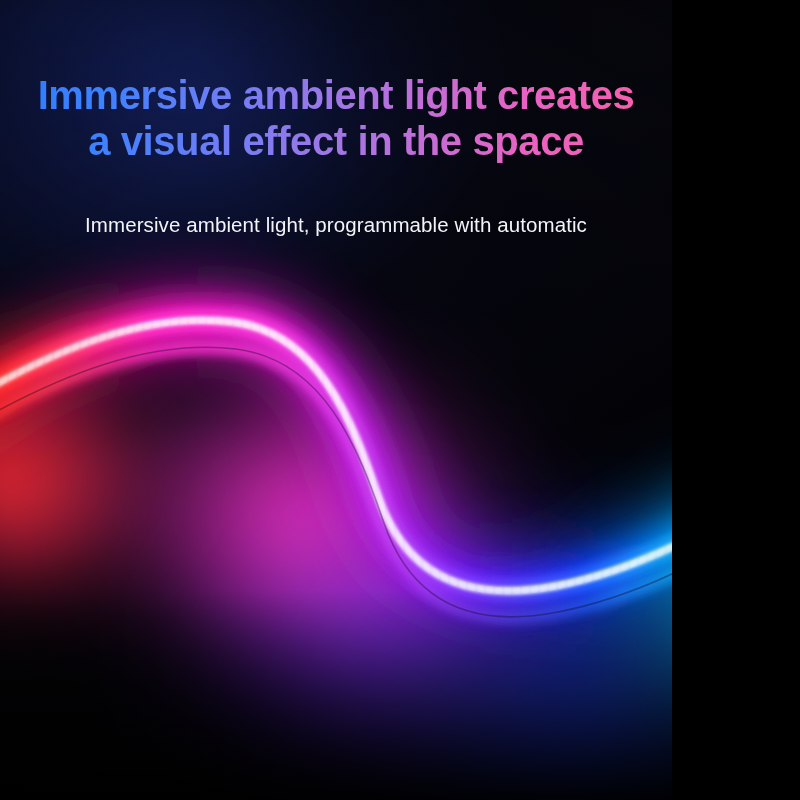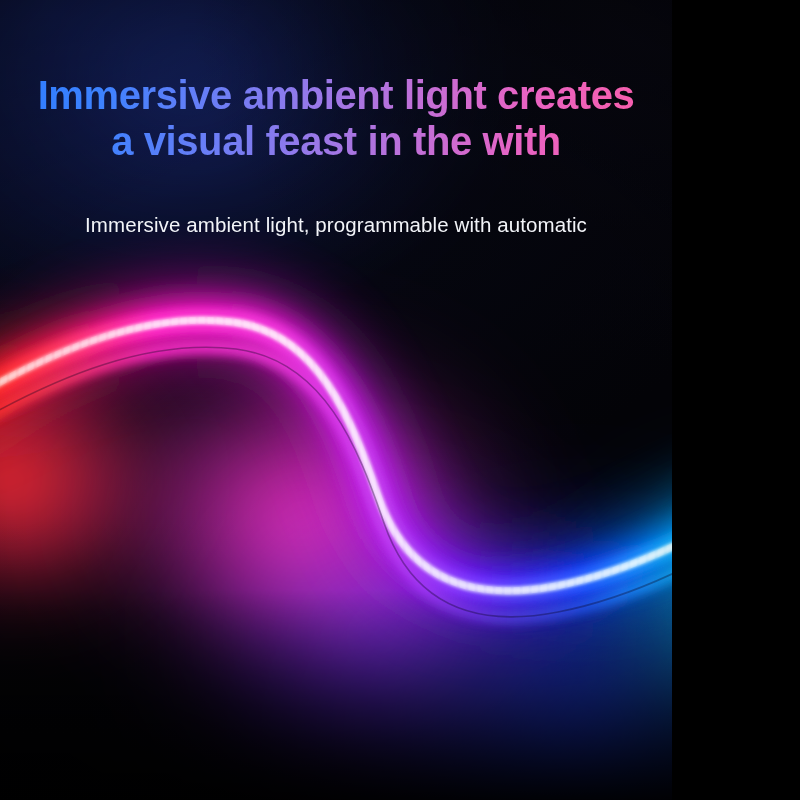--- a/index.html
+++ b/index.html
@@ -264,20 +264,20 @@
       <use href="#sPathLower" stroke="rgba(10,0,30,0.8)" stroke-width="1.6" fill="none"></use>
     </g>
   </svg>
 
   <div class="vignette"></div>
   <div class="bottom-fade"></div>
 
   <div class="text-block">
     <h1 class="headline">
       <span class="line">Immersive ambient light creates</span>
-      <span class="line">a visual feast in the with</span>
+      <span class="line">a visual effect in the space</span>
     </h1>
     <p class="subtitle">
       <span class="line">Immersive ambient light, programmable with automatic</span>
     </p>
   </div>
 
 </div>
 
 </body></html>

